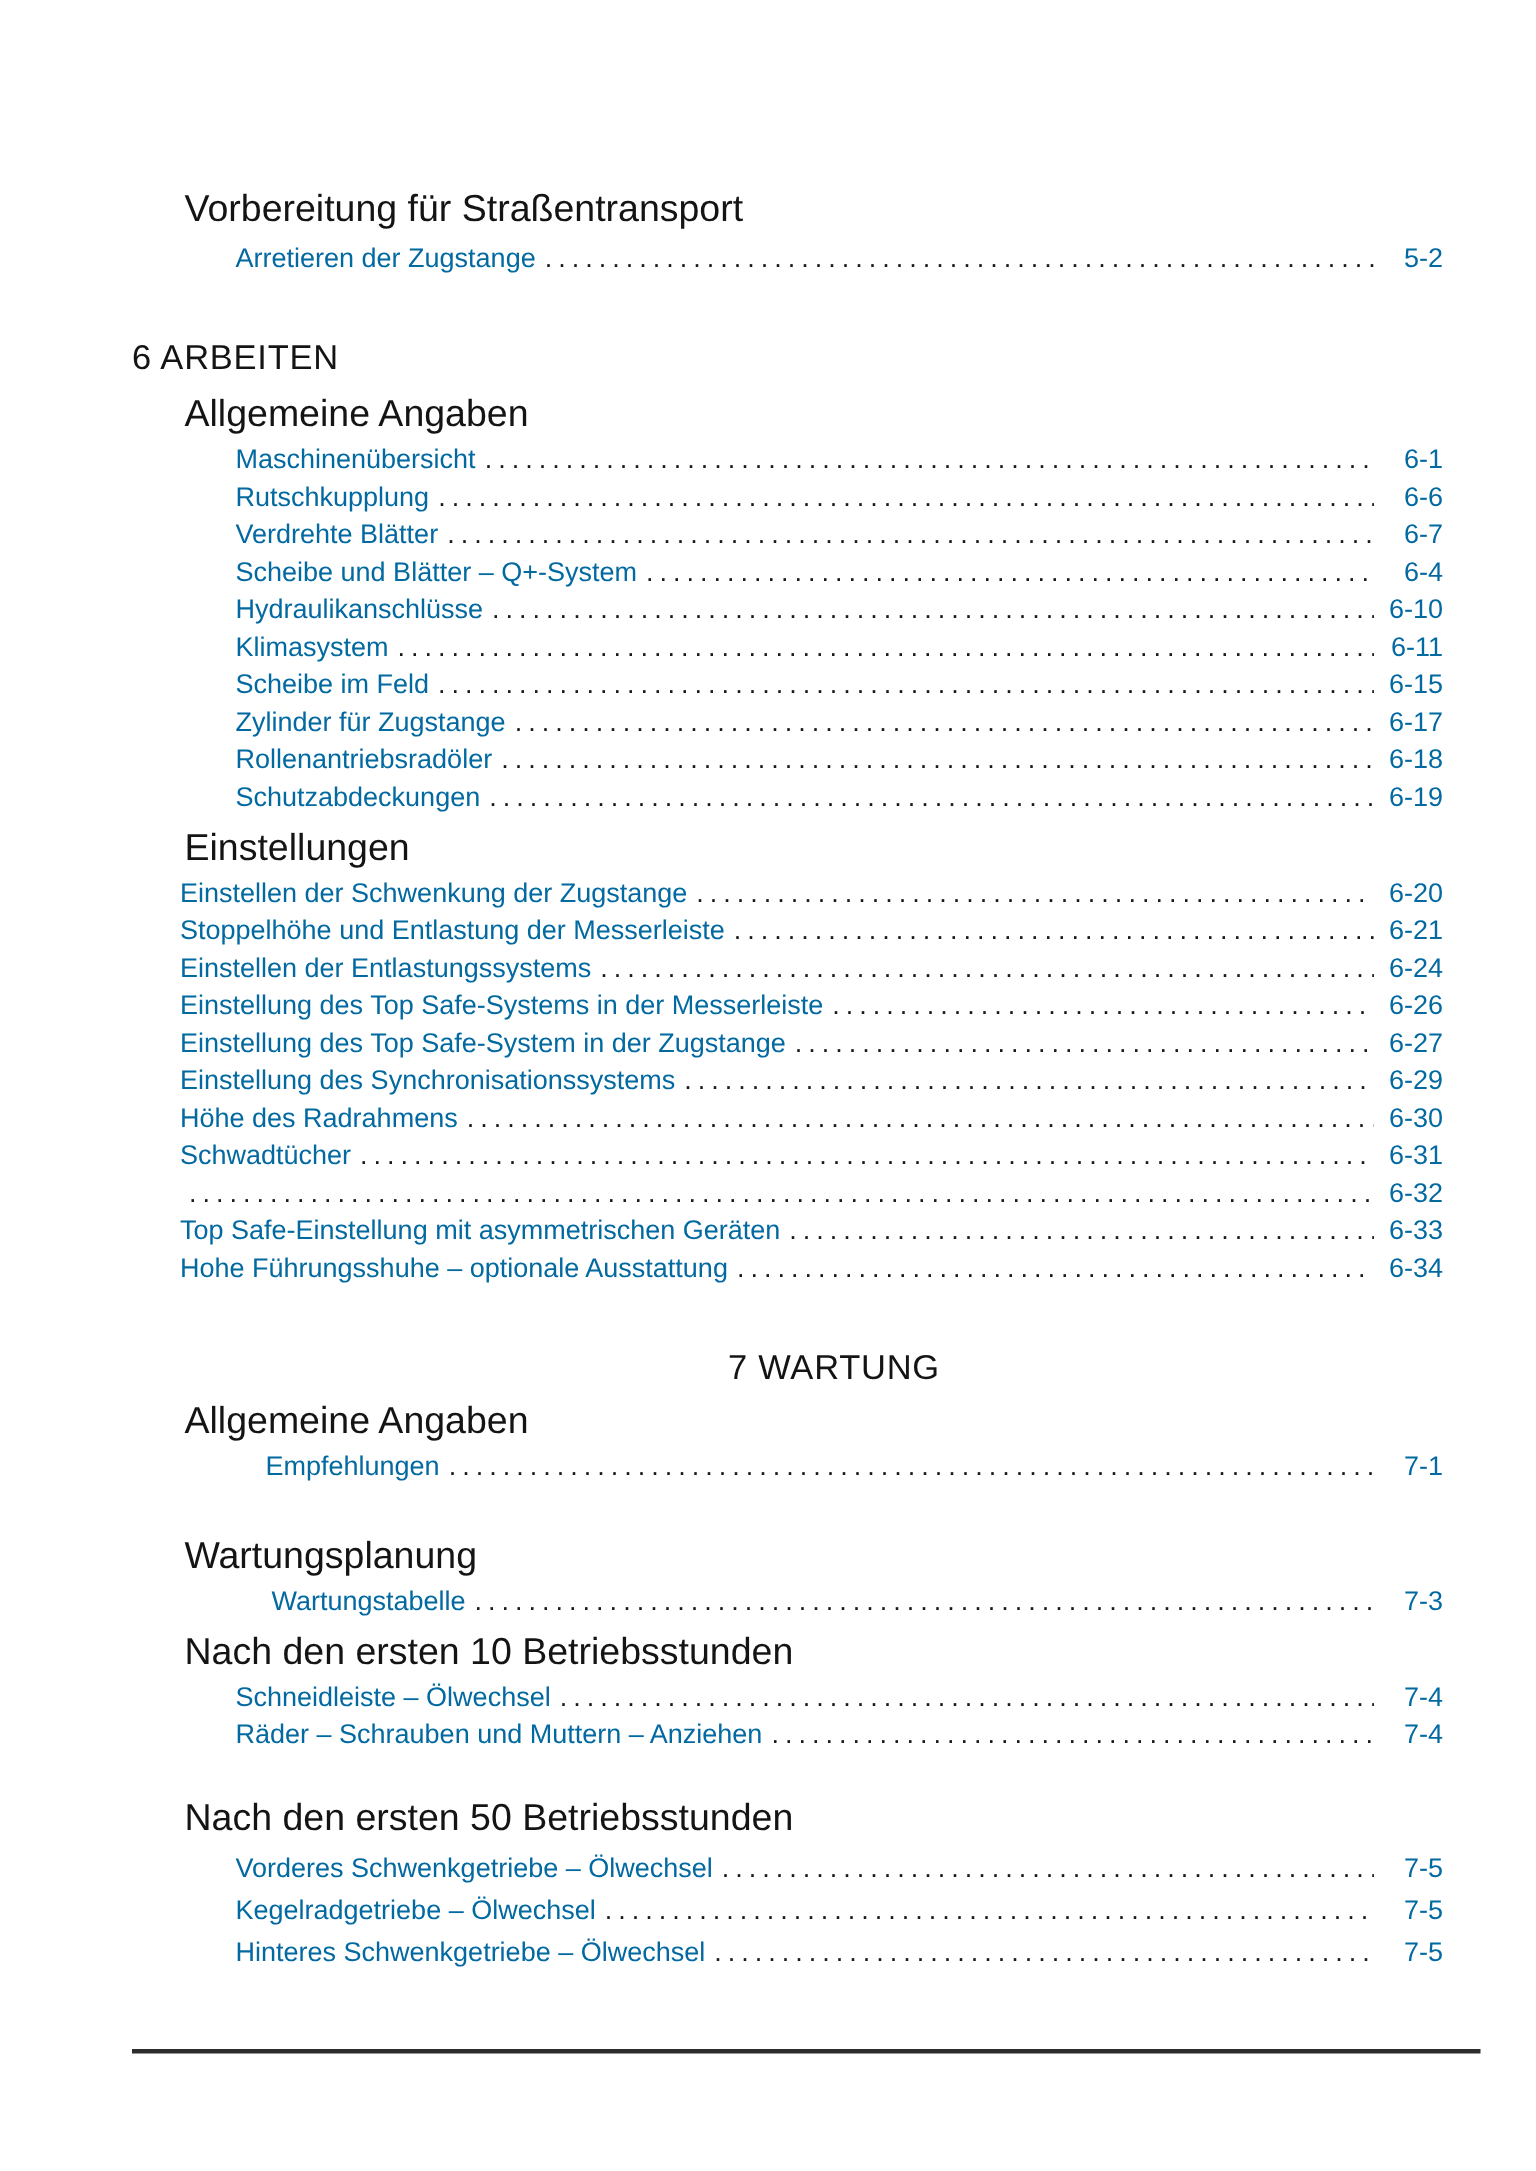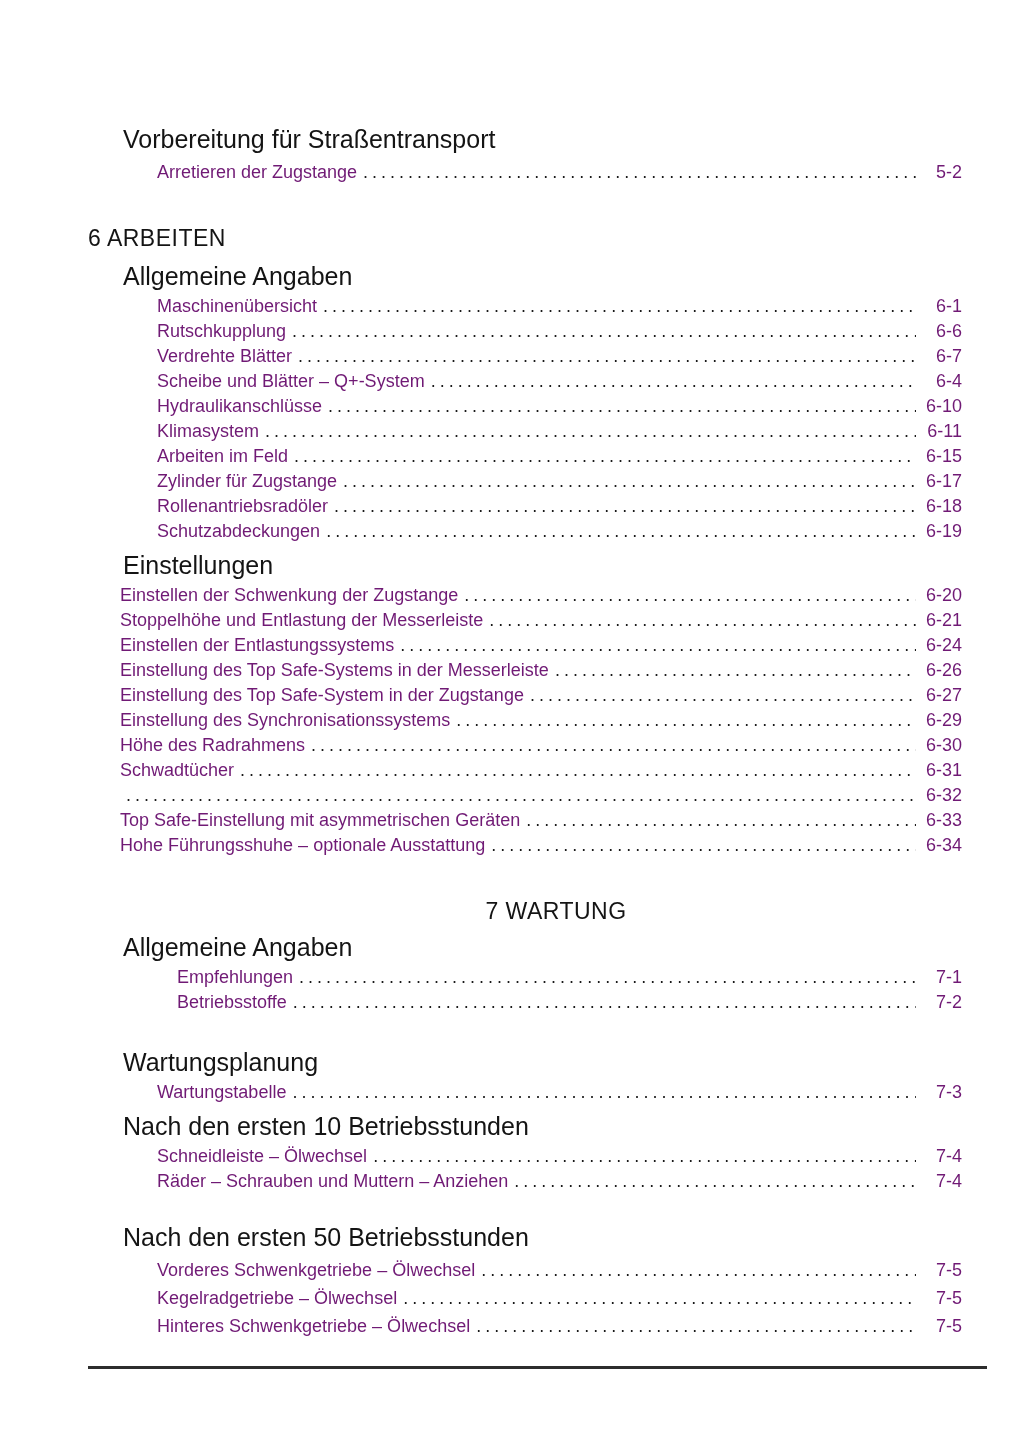--- a/index.html
+++ b/index.html
@@ -35,21 +35,21 @@
     line-height: 30px;
     margin: 0 0 0 123px;
     color: #141414;
   }
   .entries { margin-right: 62px; }
   .entries .row {
     display: flex;
     align-items: baseline;
     font-size: 18px;
     line-height: 25px;
-    color: #701a75;
+    color: #0369a1;
   }
   .entries.indent-1 .row { margin-left: 157px; }
   .entries.indent-2 .row { margin-left: 120px; }
   .entries.wide .row { line-height: 28px; }
 
   .label { white-space: nowrap; }
   .dots {
     flex: 1 1 auto;
     overflow: hidden;
     white-space: nowrap;
@@ -115,21 +115,21 @@
           <span class="label">Hydraulikanschlüsse</span>
           <span class="dots"></span>
           <span class="pagenum">6-10</span>
         </div>
         <div class="row">
           <span class="label">Klimasystem</span>
           <span class="dots"></span>
           <span class="pagenum">6-11</span>
         </div>
         <div class="row">
-          <span class="label">Arbeiten im Feld</span>
+          <span class="label">Scheibe im Feld</span>
           <span class="dots"></span>
           <span class="pagenum">6-15</span>
         </div>
         <div class="row">
           <span class="label">Zylinder für Zugstange</span>
           <span class="dots"></span>
           <span class="pagenum">6-17</span>
         </div>
         <div class="row">
           <span class="label">Rollenantriebsradöler</span>
@@ -200,28 +200,23 @@
         </div>
       </div>
       <h1 class="chapter" style="margin-top: 36px; text-align: center;">7 WARTUNG</h1>
       <h2 class="section" style="margin-top: 4px;">Allgemeine Angaben</h2>
       <div class="entries indent-1" style="margin-top: 3px; padding-left: 20px;">
         <div class="row">
           <span class="label">Empfehlungen</span>
           <span class="dots"></span>
           <span class="pagenum">7-1</span>
         </div>
-        <div class="row">
-          <span class="label">Betriebsstoffe</span>
-          <span class="dots"></span>
-          <span class="pagenum">7-2</span>
-        </div>
       </div>
       <h2 class="section" style="margin-top: 32px;">Wartungsplanung</h2>
-      <div class="entries indent-1" style="margin-top: 3px;">
+      <div class="entries indent-1" style="margin-top: 3px; padding-left: 24px;">
         <div class="row">
           <span class="label">Wartungstabelle</span>
           <span class="dots"></span>
           <span class="pagenum">7-3</span>
         </div>
       </div>
       <h2 class="section" style="margin-top: 6px;">Nach den ersten 10 Betriebsstunden</h2>
       <div class="entries indent-1" style="margin-top: 3px;">
         <div class="row">
           <span class="label">Schneidleiste – Ölwechsel</span>

